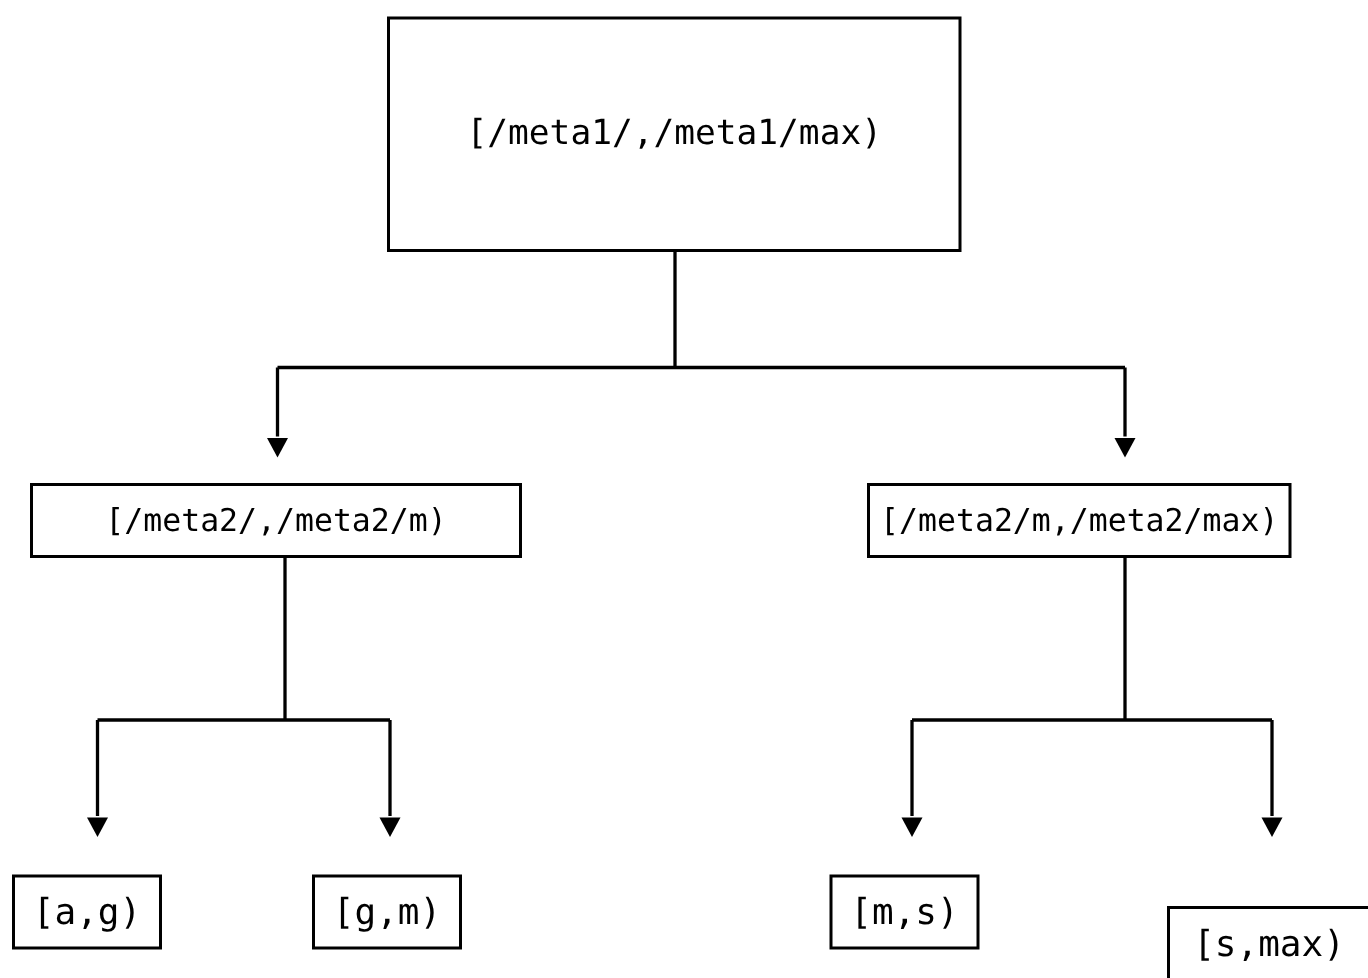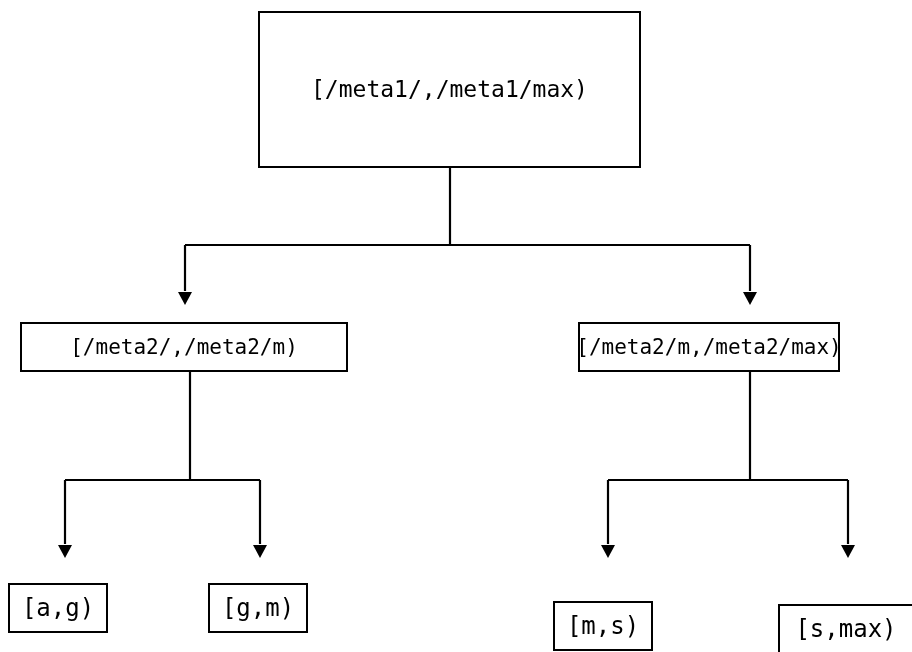--- a/index.html
+++ b/index.html
@@ -87,33 +87,33 @@
   </svg>
 
   <div class="node-box lvl0" style="left:258px; top:11px; width:383px; height:157px;">
     <span class="node-label">[/meta1/,/meta1/max)</span>
   </div>
 
   <div class="node-box lvl1" style="left:20px; top:322px; width:328px; height:50px;">
     <span class="node-label">[/meta2/,/meta2/m)</span>
   </div>
 
-  <div class="node-box lvl1" style="left:578px; top:322px; width:262px; height:50px;">
+  <div class="node-box lvl1" style="left:578px; top:322px; width:283px; height:50px;">
     <span class="node-label">[/meta2/m,/meta2/max)</span>
   </div>
 
   <div class="node-box lvl2" style="left:8px; top:583px; width:100px; height:50px;">
     <span class="node-label">[a,g)</span>
   </div>
 
   <div class="node-box lvl2" style="left:208px; top:583px; width:100px; height:50px;justify-content:center;">
     <span class="node-label">[g,m)</span>
   </div>
 
-  <div class="node-box lvl2" style="left:553px; top:601px; width:100px; height:50px;text-align:right;">
+  <div class="node-box lvl2" style="left:553px; top:583px; width:100px; height:50px;text-align:right;">
     <span class="node-label">[m,s)</span>
   </div>
 
   <div class="node-box lvl2" style="left:778px; top:604px; width:136px; height:50px;">
     <span class="node-label">[s,max)</span>
   </div>
 
 </div>
 
 </body></html>

